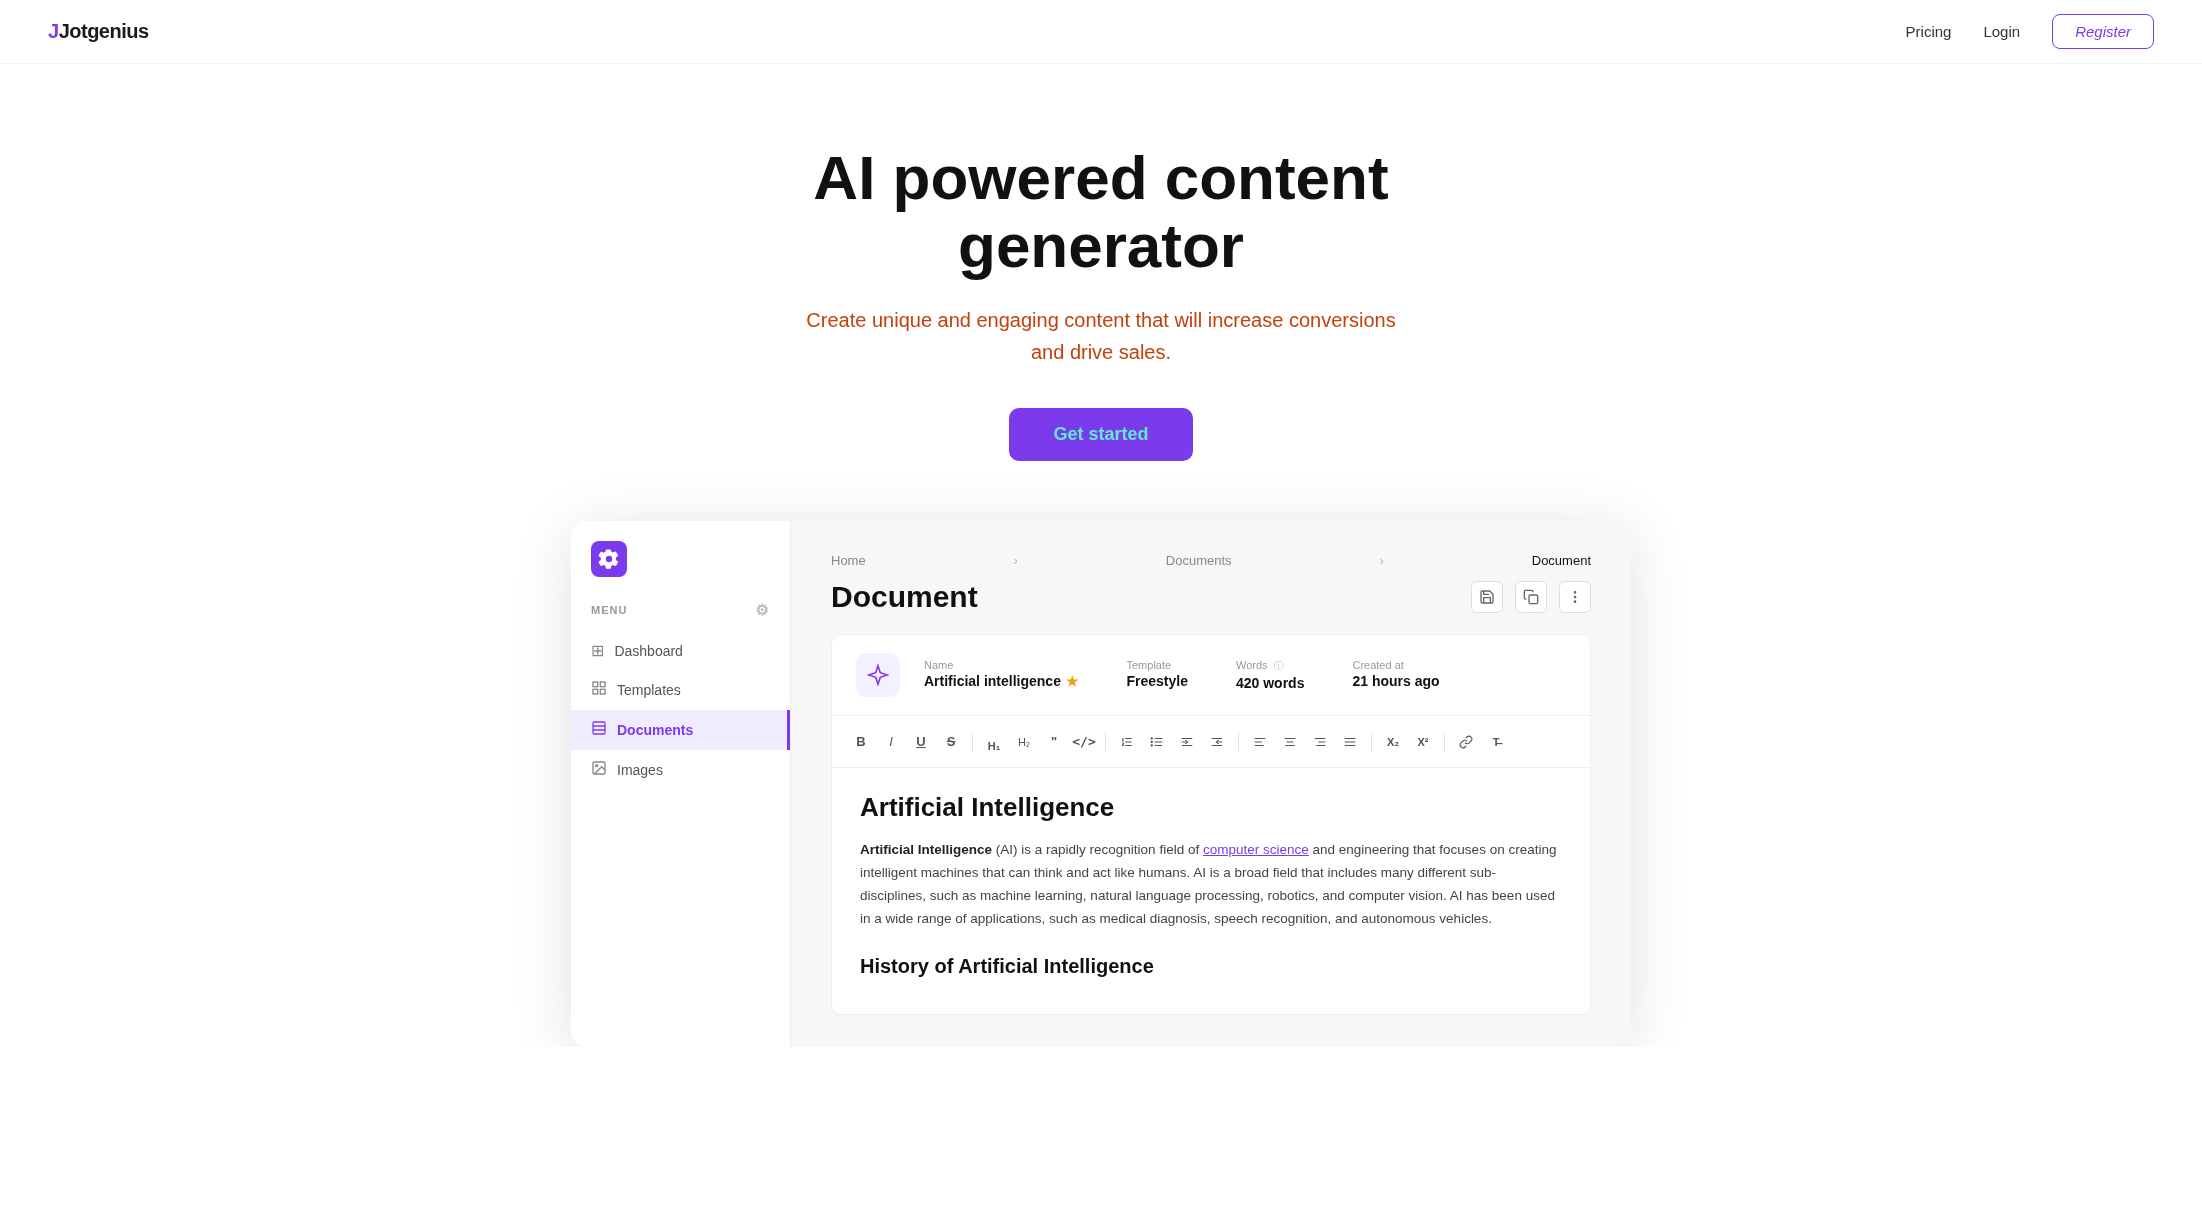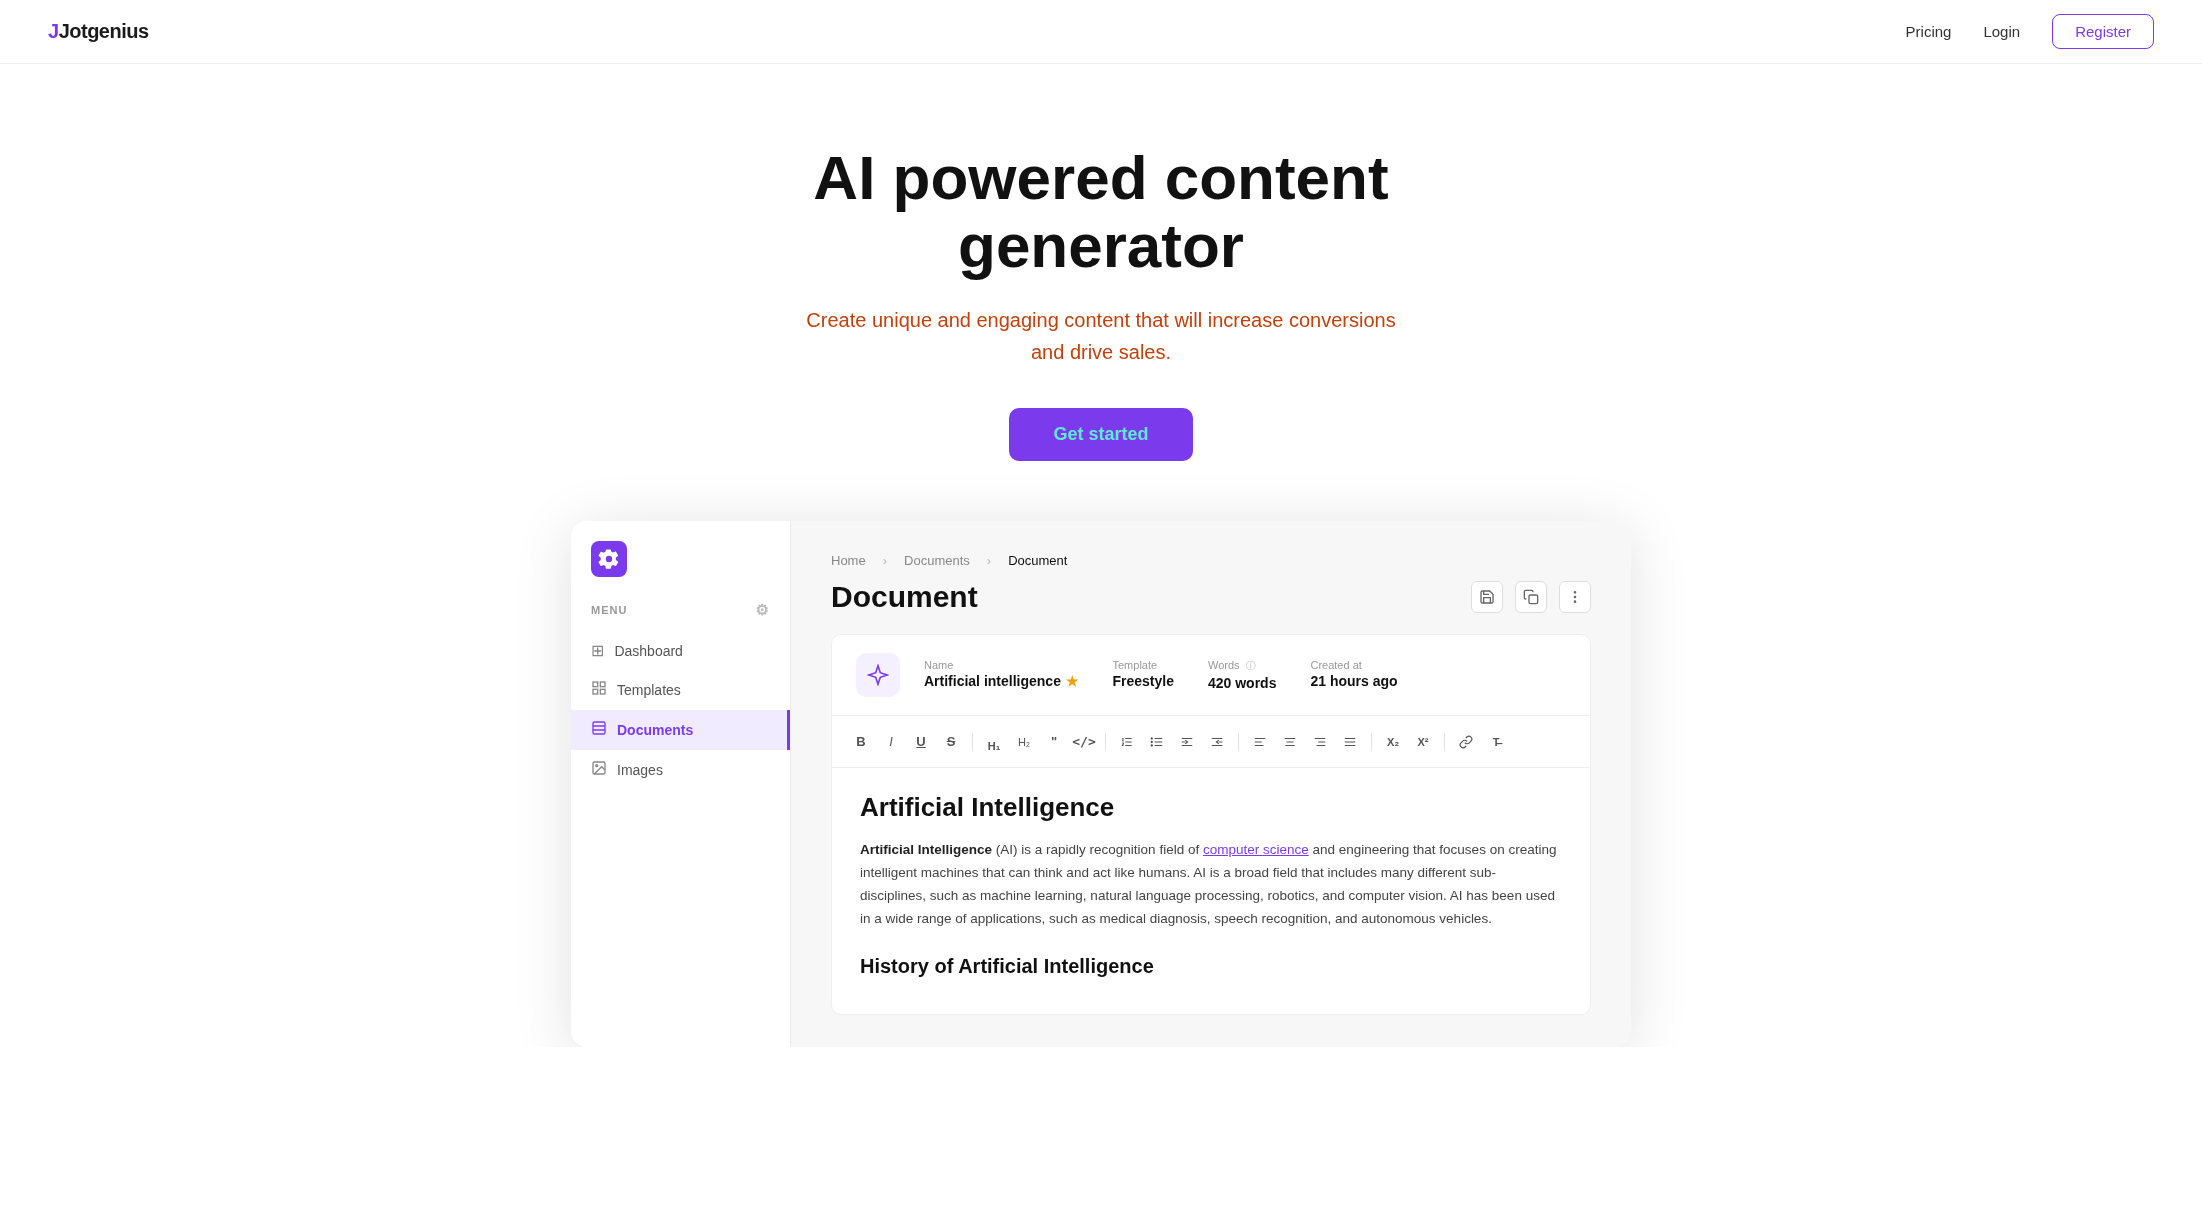--- a/index.html
+++ b/index.html
@@ -9,21 +9,21 @@
     nav {
       display: flex; align-items: center; justify-content: space-between;
       padding: 0 48px; height: 64px; border-bottom: 1px solid #f0f0f0;
     }
     .nav-logo { font-size: 20px; font-weight: 700; color: #1a1a1a; letter-spacing: -0.5px; }
     .nav-logo span { color: #7c3aed; }
     .nav-right { display: flex; align-items: center; gap: 32px; }
     .nav-link { font-size: 15px; color: #333; text-decoration: none; cursor: pointer; }
     .nav-register {
       font-size: 15px; color: #7c3aed; border: 1.5px solid #7c3aed;
-      padding: 8px 22px; border-radius: 8px; cursor: pointer; background: none; font-weight: 500;
+      padding: 8px 22px; border-radius: 8px; cursor: pointer; background: none; font-weight: 500; font-style: italic;
     }
 
     
     .hero {
       text-align: center; padding: 80px 20px 60px;
     }
     .hero h1 { font-size: 62px; font-weight: 800; color: #111; line-height: 1.1; max-width: 800px; margin: 0 auto 24px; }
     .hero p { font-size: 20px; color: #c2410c; max-width: 600px; margin: 0 auto 40px; line-height: 1.6; }
     .hero-btn {
       background: #7c3aed; color: #5eead4; border: none; padding: 16px 44px;
@@ -69,21 +69,21 @@
     .sidebar-item-icon { font-size: 16px; opacity: 0.7; }
     .sidebar-item.active .sidebar-item-icon { opacity: 1; color: #7c3aed; }
 
     
     .main-content {
       flex: 1; background: #f7f7f8; padding: 32px 40px; overflow: auto;
     }
 
     
     .breadcrumb {
-      display: flex; align-items: center; gap: 17px; font-size: 13px; color: #888; margin-bottom: 12px;
+      display: flex; align-items: center; gap: 17px; font-size: 13px; color: #888; margin-bottom: 12px; justify-content: space-between;
     }
     .breadcrumb-sep { color: #bbb; }
     .breadcrumb-current { color: #111; font-weight: 500; }
     .breadcrumb-link { color: #888; cursor: pointer; }
 
     
     .doc-header {
       display: flex; align-items: center; justify-content: space-between; margin-bottom: 20px;
     }
     .doc-title { font-size: 30px; font-weight: 700; color: #111; }
@@ -100,21 +100,21 @@
       padding: 0; overflow: hidden;
     }
     .doc-meta {
       display: flex; align-items: center; gap: 0; padding: 18px 24px; border-bottom: 1px solid #eee;
     }
     .doc-meta-icon {
       width: 44px; height: 44px; background: #f5f0ff; border-radius: 10px;
       display: flex; align-items: center; justify-content: center; margin-right: 24px;
       font-size: 20px; color: #7c3aed;
     }
-    .doc-meta-fields { display: flex; gap: 34px; }
+    .doc-meta-fields { display: flex; gap: 48px; }
     .doc-meta-field { display: flex; flex-direction: column; gap: 2px; }
     .doc-meta-label { font-size: 11px; color: #999; font-weight: 500; }
     .doc-meta-value { font-size: 14px; color: #111; font-weight: 600; display: flex; align-items: center; gap: 5px; }
     .doc-meta-value .star { color: #f59e0b; font-size: 14px; }
 
     
     .editor-toolbar {
       display: flex; align-items: center; gap: 4px; padding: 8px 16px;
       border-bottom: 1px solid #eee; flex-wrap: wrap;
     }

